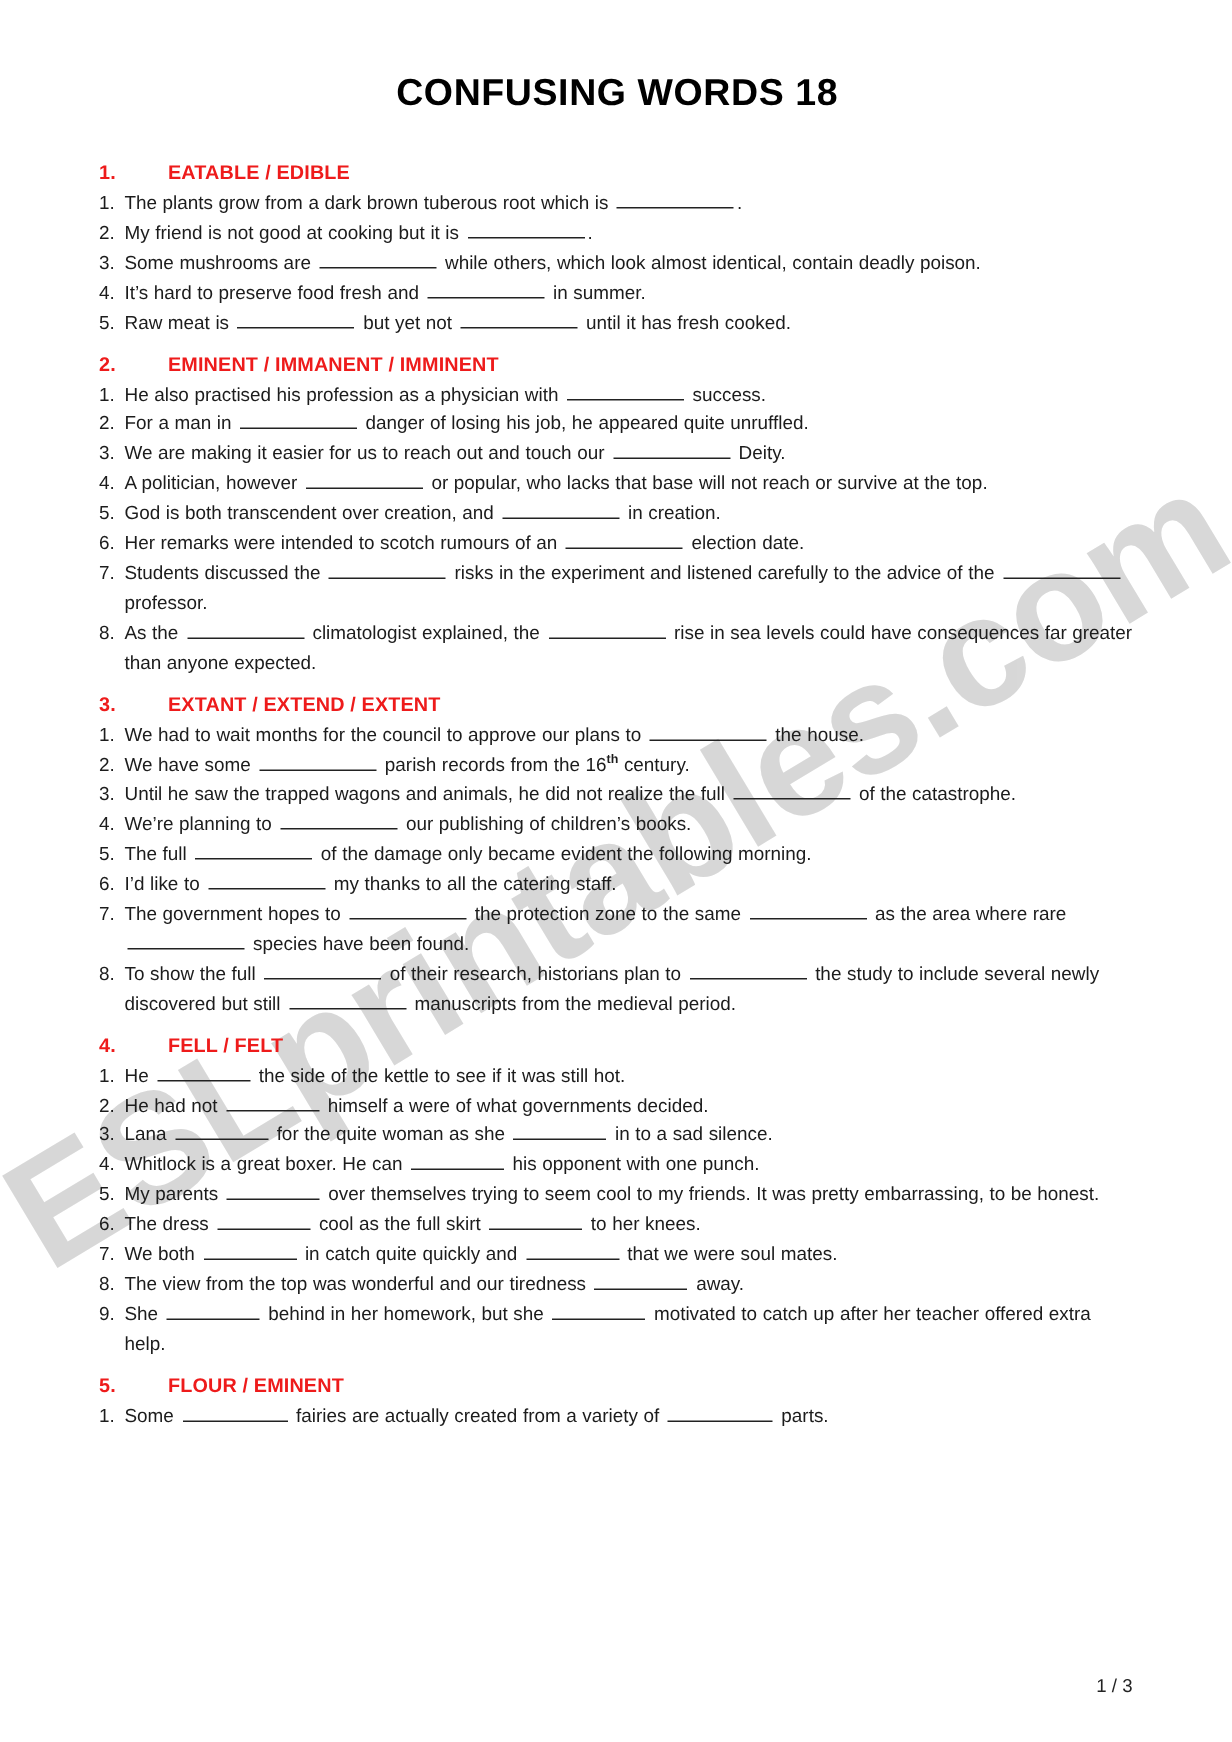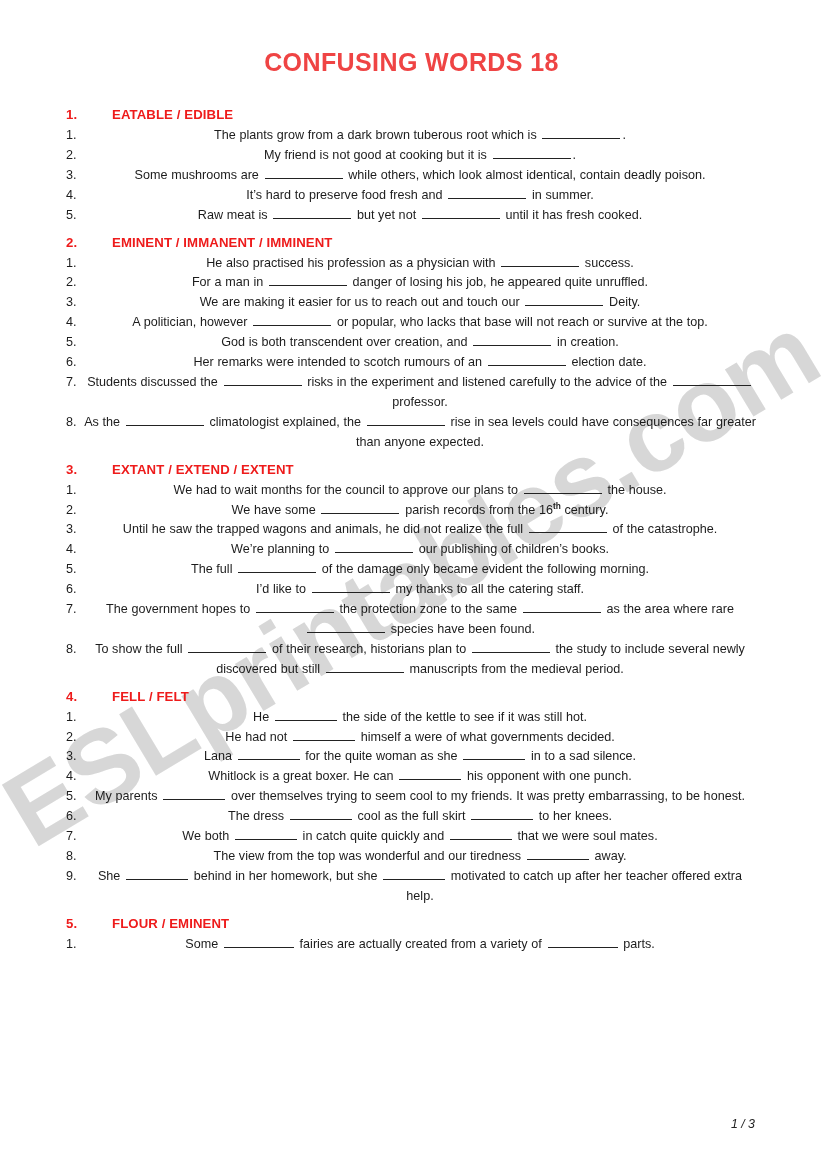--- a/index.html
+++ b/index.html
@@ -41,21 +41,21 @@
 
   
   .content {
     position: relative;
     z-index: 2;
     padding: 0 64px 0 66px;
   }
 
   .doc-title {
     text-align: center;
-    color: #ef4444;
+    color: #000000;
     font-size: 25px;
     font-weight: bold;
     letter-spacing: 0.4px;
     margin: 0;
     padding-top: 48px;
     padding-bottom: 0;
   }
 
   .sections {
     margin-top: 30px;
@@ -94,21 +94,21 @@
     margin: 0;
     padding: 0;
   }
   .q-num {
     flex: 0 0 17px;
     width: 17px;
     text-align: left;
   }
   .q-text {
     flex: 1 1 auto;
-    text-align: center;
+    text-align: left;
     word-spacing: 0.2px;
   }
 
   
   .blank {
     display: inline-block;
     border-bottom: 1.4px solid #222;
     height: 12px;
     vertical-align: baseline;
     margin: 0 2px;
@@ -123,21 +123,20 @@
     line-height: 0;
     font-weight: bold;
   }
 
   
   .page-footer {
     position: absolute;
     right: 66px;
     bottom: 30px;
     font-size: 12.4px;
-    font-style: italic;
     color: #232323;
     z-index: 2;
   }
 </style>
 </head>
 <body>
 
 <div class="page">
 
   <div class="watermark">ESLprintables.com</div>

